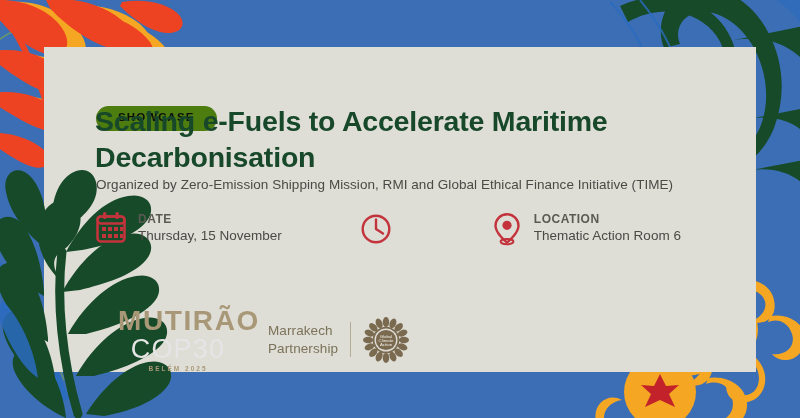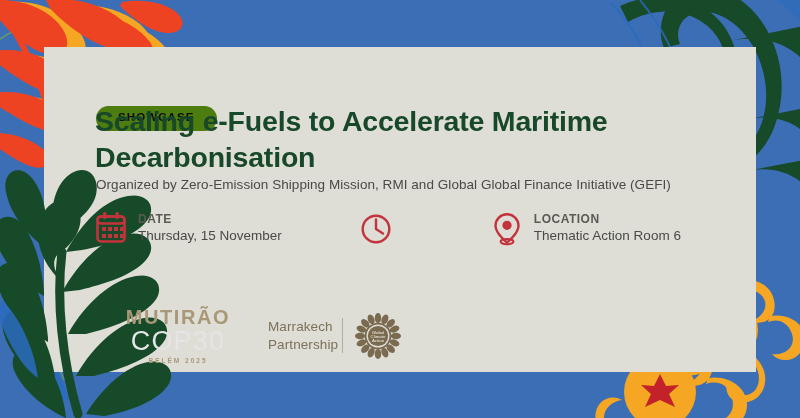--- a/index.html
+++ b/index.html
@@ -80,37 +80,37 @@
   .gap1{width:77px;}
   .gap2{width:97px;}
 
   
   .logos{
     position:absolute;left:118px;top:307px;
     display:flex;align-items:center;
   }
   .cop{width:120px;text-align:center;line-height:1;}
   .cop .mut{
-    font-size:20px;font-weight:bold;color:#A99877;letter-spacing:1.6px;
+    font-size:28px;font-weight:bold;color:#A99877;letter-spacing:1.6px;
     display:block;
   }
   .cop .c30{
     font-size:27px;font-weight:normal;color:#e5e5e5;letter-spacing:1.2px;
     display:block;margin-top:1px;
   }
   .cop .bel{
     font-size:6.5px;font-weight:bold;color:#A99877;letter-spacing:2px;
     display:block;margin-top:3px;
   }
   .mp{
     margin-left:30px;display:flex;align-items:center;
   }
   .mp .mptxt{
     font-size:13.5px;color:#7B7258;line-height:1.28;letter-spacing:0.1px;
-    padding-right:4px;border-right:1px solid #B4AC94;
+    padding-right:12px;border-right:1px solid #B4AC94;
   }
   .gcabadge{margin-left:12px;width:46px;height:46px;display:block;}
 </style>
 </head>
 <body>
 
 <div class="stage">
 
   <div class="deco">
     <svg width="800" height="418" viewBox="0 0 800 418">
@@ -211,21 +211,21 @@
       <path d="M2 300 C 20 318, 34 348, 38 378 C 22 368, 6 340, -2 314 Z" fill="#2A6BC0" opacity="0.85"></path>
     </svg>
   </div>
 
   <div class="content">
 
     <div class="badge">SHOWCASE</div>
 
     <div class="title">Scaling e-Fuels to Accelerate Maritime Decarbonisation</div>
 
-    <div class="organizer">Organized by Zero-Emission Shipping Mission, RMI and Global Global Finance Initiative (GEFI)</div>
+    <div class="organizer">Organized by Zero-Emission Shipping Mission, RMI and Global Ethical Finance Initiative (TIME)</div>
 
     <div class="details">
 
       <div class="detail">
         <svg class="ic" viewBox="0 0 34 38">
           <rect x="3.5" y="6.5" width="27" height="25" rx="3.5" fill="none" stroke="#C3333C" stroke-width="2.6"></rect>
           <rect x="3.5" y="6.5" width="27" height="7" rx="3.5" fill="none" stroke="#C3333C" stroke-width="2.6"></rect>
           <rect x="9" y="2" width="3.4" height="7" rx="1.5" fill="#C3333C"></rect>
           <rect x="21.5" y="2" width="3.4" height="7" rx="1.5" fill="#C3333C"></rect>
           <g fill="#C3333C">

